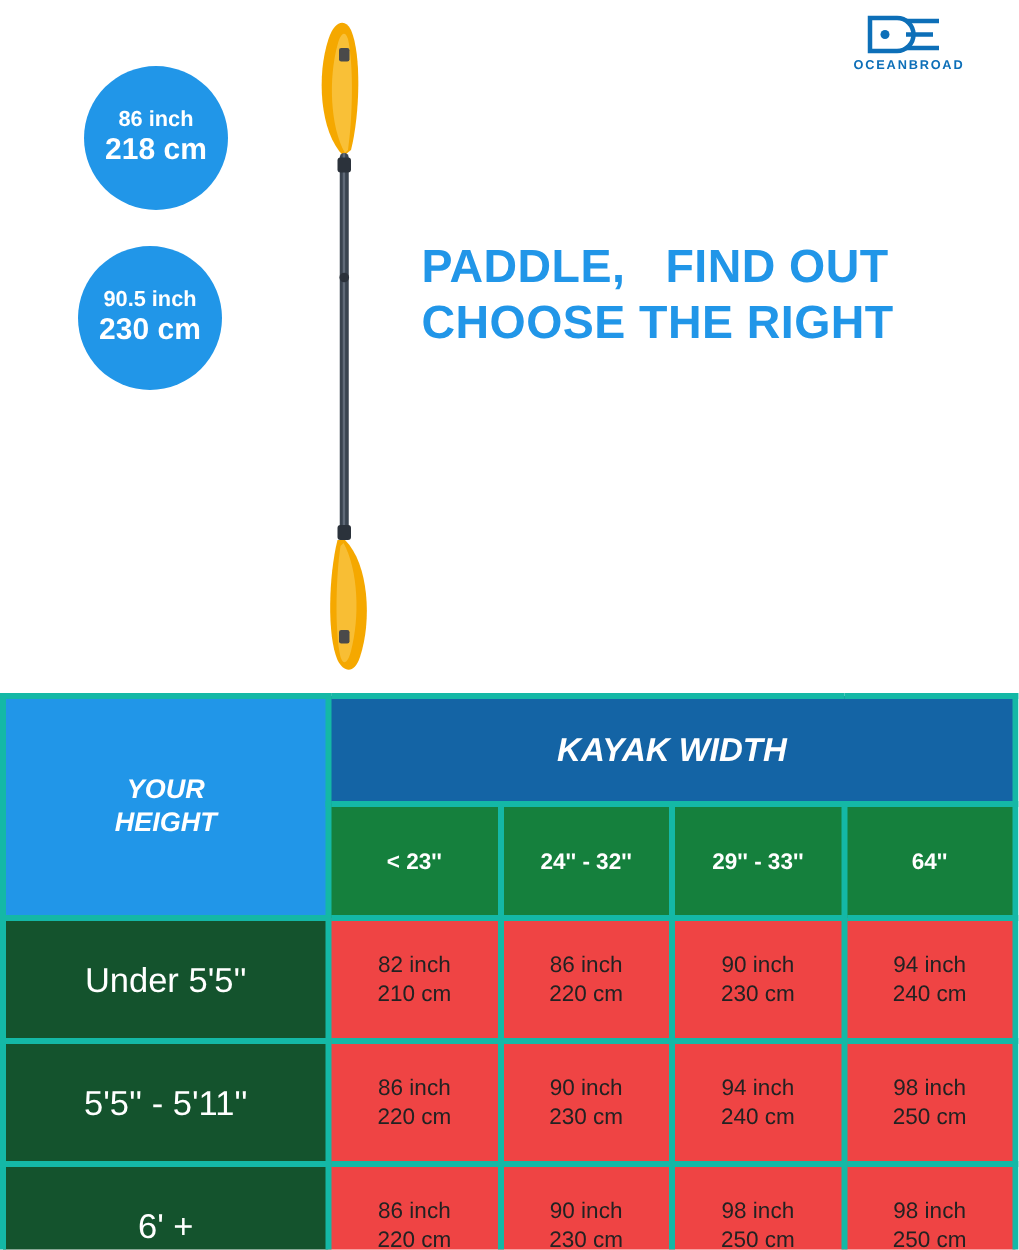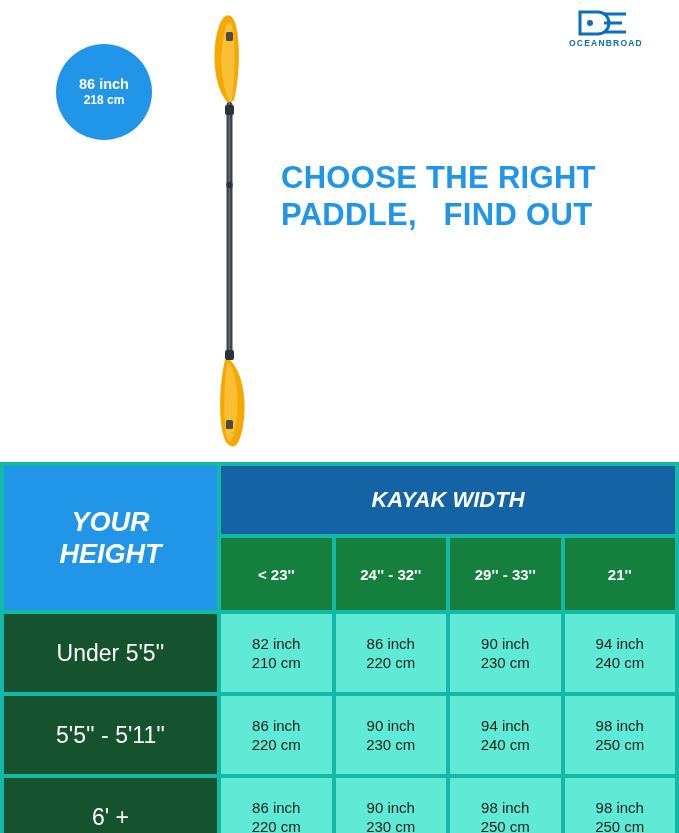--- a/index.html
+++ b/index.html
@@ -50,21 +50,21 @@
     color: #ffffff;
     display: flex;
     flex-direction: column;
     align-items: center;
     justify-content: center;
     font-weight: bold;
     line-height: 1.18;
     text-align: center;
   }
   .bubble .l1 { font-size: 14.5px; }
-  .bubble .l2 { font-size: 12px; }
+  .bubble .l2 { font-size: 20px; }
 
   #bubble-86  { left: 56px;  top: 44px;  width: 96px; height: 96px; }
   #bubble-905 { left: 52px;  top: 164px; width: 96px; height: 96px; }
   #bubble-95  { left: 52px;  top: 282px; width: 96px; height: 96px; }
 
   
   .paddle { position: absolute; left: 196px; top: 10px; width: 70px; height: 440px; }
 
   
   .headline {
@@ -91,21 +91,21 @@
     table-layout: fixed;
   }
   .sizing-table td, .sizing-table th {
     border: 4px solid #14b8a6;
     text-align: center;
     vertical-align: middle;
   }
   .hdr-height {
     background: #2196e8;
     color: #ffffff;
-    font-size: 27px;
+    font-size: 18px;
     font-weight: bold;
     font-style: italic;
     line-height: 1.2;
     width: 217px;
     height: 148px;
   }
   .hdr-width {
     background: #1464a5;
     color: #ffffff;
     font-size: 22px;
@@ -121,21 +121,21 @@
     height: 76px;
   }
   .row-label {
     background: #14532d;
     color: #ffffff;
     font-size: 23px;
     height: 82px;
     border-bottom: 1px solid #ffffff;
   }
   .cell {
-    background: #5eead4;
+    background: #ef4444;
     color: #222222;
     font-size: 15px;
     line-height: 1.3;
     border: 1px solid #2196e8;
     height: 82px;
   }
   .cell .c1, .cell .c2 { display: block; }
 </style>
 </head>
 <body>
@@ -148,57 +148,61 @@
       <path d="M26 4 L48 4 M26 13 L44 13 M26 22 L48 22" stroke="#0d6fb8" stroke-width="3" fill="none"></path>
       <circle cx="12" cy="13" r="3" fill="#0d6fb8"></circle>
     </svg>
     <span class="logo-text">OCEANBROAD</span>
   </div>
 
   <div class="bubble" id="bubble-86">
     <span class="l1">86 inch</span>
     <span class="l2">218 cm</span>
   </div>
+  <div class="bubble" id="bubble-905">
+    <span class="l1">90.5 inch</span>
+    <span class="l2">230 cm</span>
+  </div>
 
   <svg class="paddle" viewBox="0 0 70 440">
 
     <path d="M33 94 C17 78 15 40 23 16 C27 4 34 2 38 10 C45 26 44 66 38 90 Z" fill="#f5a800"></path>
     <path d="M34 92 C24 74 23 42 29 20 C31 12 34 10 36 16 C40 34 39 70 36 90 Z" fill="#f9c84a" opacity="0.75"></path>
     <rect x="30" y="22" width="7" height="9" rx="1.5" fill="#4a4a4a"></rect>
 
     <rect x="30.5" y="92" width="6" height="258" rx="3" fill="#3a4450"></rect>
     <rect x="32.5" y="92" width="1.6" height="258" fill="#6a7482" opacity="0.8"></rect>
     <rect x="29" y="95" width="9" height="10" rx="2" fill="#2b323b"></rect>
     <rect x="29" y="340" width="9" height="10" rx="2" fill="#2b323b"></rect>
     <circle cx="33.5" cy="175" r="3.2" fill="#2b323b"></circle>
 
     <path d="M34 350 C50 366 52 404 44 428 C40 440 33 438 29 430 C22 414 23 374 29 350 Z" fill="#f5a800"></path>
     <path d="M33 352 C43 370 44 402 38 424 C36 432 33 434 31 428 C27 410 28 374 31 354 Z" fill="#f9c84a" opacity="0.7"></path>
     <rect x="30" y="410" width="7" height="9" rx="1.5" fill="#4a4a4a"></rect>
   </svg>
 
   <div class="headline">
+    <span class="hl-line">PADDLE,   FIND OUT</span>
     <span class="hl-line">CHOOSE THE RIGHT</span>
-    <span class="hl-line">PADDLE,   FIND OUT</span>
   </div>
 
   <table class="sizing-table">
     <tbody>
         <tr>
       <td class="hdr-height" rowspan="2">
         <div>YOUR</div>
         <div>HEIGHT</div>
       </td>
       <td class="hdr-width" colspan="4">KAYAK WIDTH</td>
     </tr>
     <tr>
       <td class="hdr-sub">&lt; 23''</td>
       <td class="hdr-sub">24'' - 32''</td>
       <td class="hdr-sub">29'' - 33''</td>
-      <td class="hdr-sub">21''</td>
+      <td class="hdr-sub">64''</td>
     </tr>
 
     <tr>
       <td class="row-label">Under 5'5''</td>
       <td class="cell">
         <span class="c1">82 inch</span>
         <span class="c2">210 cm</span>
       </td>
       <td class="cell">
         <span class="c1">86 inch</span>

